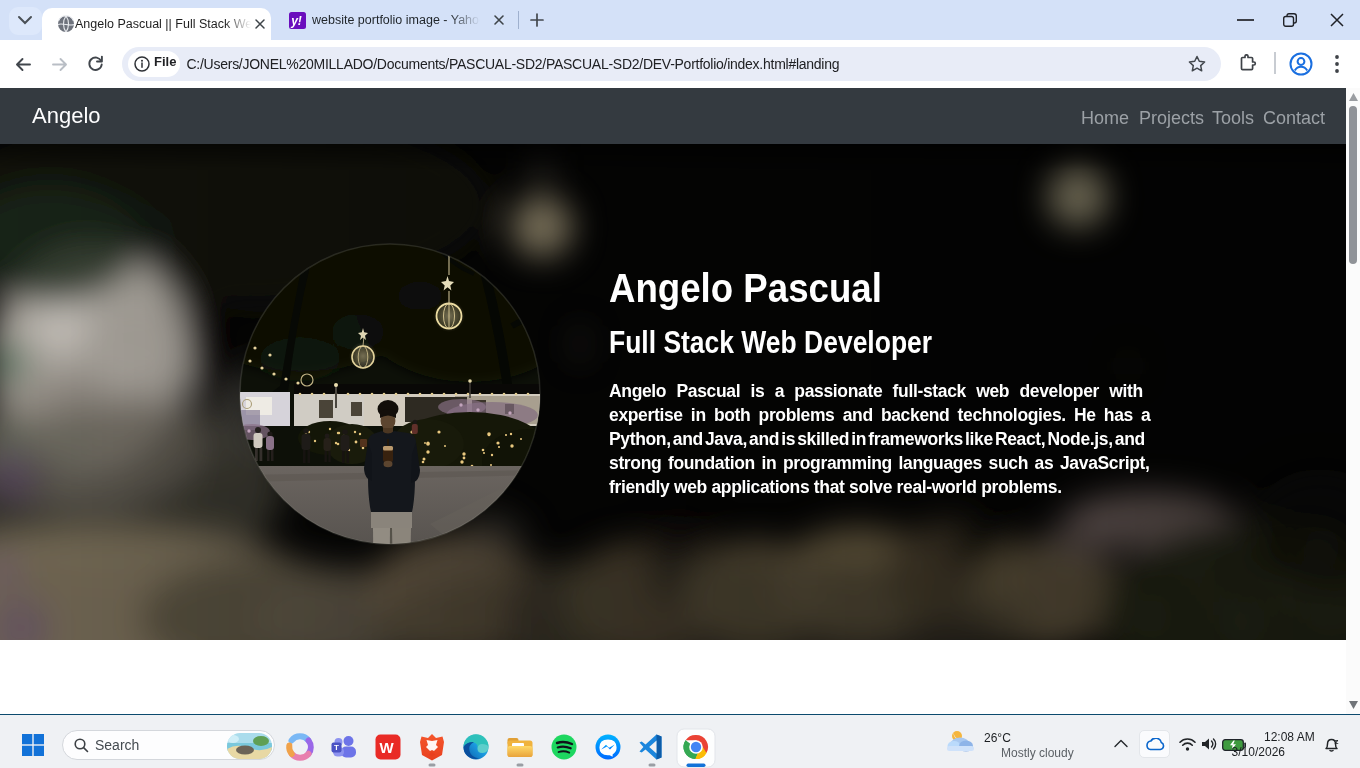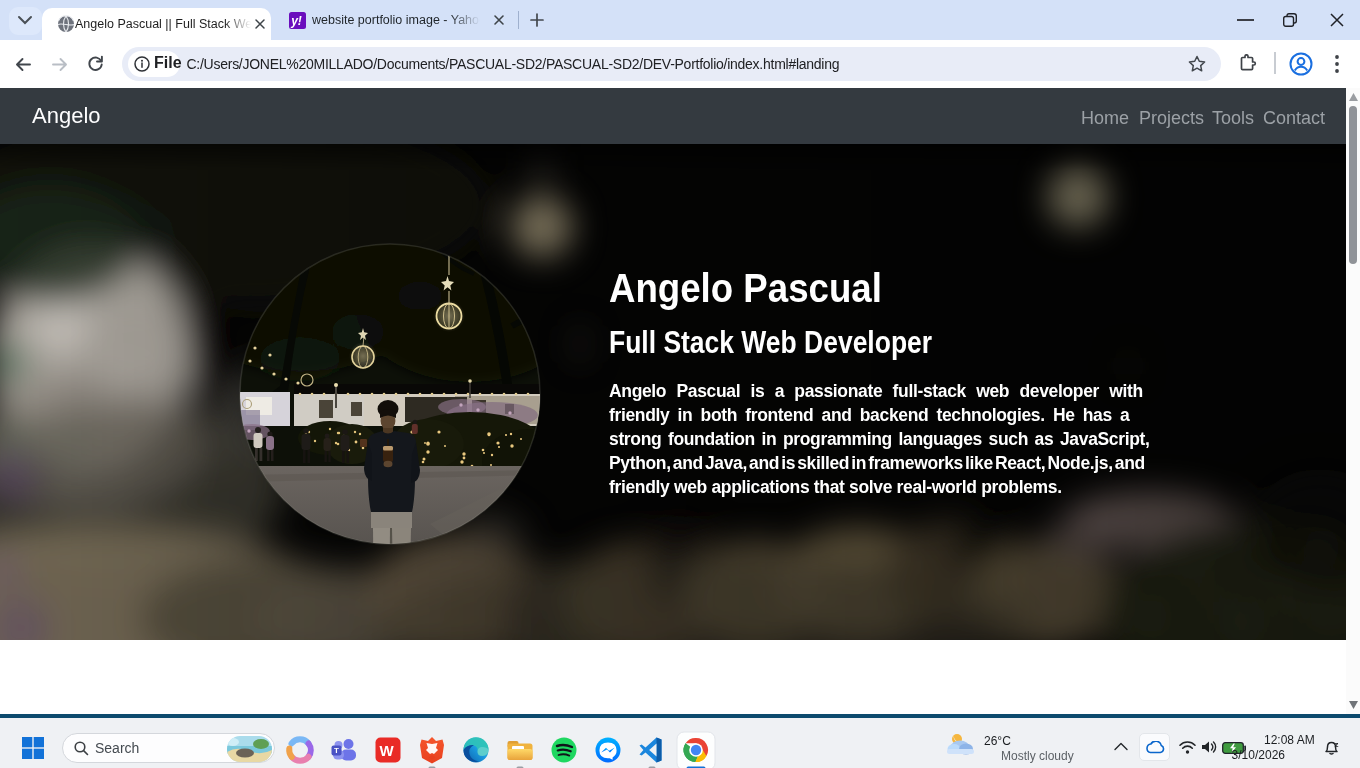--- a/index.html
+++ b/index.html
@@ -29,21 +29,21 @@
   #hero { position:absolute; left:0; top:144px; width:1346px; height:496px; background:#0a0908; overflow:hidden; }
   .pl { white-space:nowrap; letter-spacing:-0.35px; }
 
   #belowhero { position:absolute; left:0; top:640px; width:1346px; height:74px; background:#ffffff; }
 
   
   #pagesb { position:absolute; left:1346px; top:88px; width:14px; height:626px; background:#fbfbfb; }
   #sbthumb { position:absolute; left:3px; top:18px; width:8px; height:158px; background:#909398; border-radius:4px; }
 
   
-  #taskbar { position:absolute; left:0; top:714px; width:1360px; height:54px; background:#eff1f4; border-top:4px solid #0c4a6e; }
+  #taskbar { position:absolute; left:0; top:714px; width:1360px; height:54px; background:#eff1f4; border-top:1px solid #0c4a6e; }
   #searchpill { position:absolute; left:62px; top:15px; width:213px; height:30px; border-radius:15px; background:#fdfdfe; border:1px solid #d4d7dc; }
   #searchpill span { position:absolute; left:32px; top:6px; font-size:14px; color:#444a50; }
   .tbtext { position:absolute; font-size:12px; color:#1b1e21;text-align:center; }
   .tbtext.gray { color:#5c6166;margin-left:17px; }
 </style>
 </head>
 <body>
 <div id="screen">
 
   <div id="tabstrip">
@@ -99,21 +99,21 @@
       <path d="M15.2 6.2 A 6.2 6.2 0 1 0 15.7 9.5" fill="none" stroke="#41464c" stroke-width="1.9" stroke-linecap="round"></path>
       <path d="M15.9 1.6 L15.9 6.5 L11 6.5" fill="none" stroke="#41464c" stroke-width="1.9" stroke-linejoin="round" stroke-linecap="round"></path>
     </svg>
     <div id="omnibox">
       <div id="filechip"></div>
       <svg class="abs" style="left:12px;top:9px" width="16" height="16" viewBox="0 0 16 16">
         <circle cx="8" cy="8" r="7" fill="none" stroke="#2f3237" stroke-width="1.5"></circle>
         <path d="M8 7 L8 11.2" stroke="#2f3237" stroke-width="1.5" stroke-linecap="round"></path>
           <circle cx="8" cy="4.7" r="1" fill="#2f3237"></circle>
       </svg>
-      <div class="abs" style="left:32px;top:6.5px;font-size:16px;font-weight:bold;color:#202124">File</div>
+      <div class="abs" style="left:32px;top:6.5px;font-size:13px;font-weight:bold;color:#202124">File</div>
       <div id="urltext">C:/Users/JONEL%20MILLADO/Documents/PASCUAL-SD2/PASCUAL-SD2/DEV-Portfolio/index.html#landing</div>
 
       <svg class="abs" style="left:1066px;top:8px" width="18" height="18" viewBox="0 0 18 18">
         <path d="M9 1.5 L11.3 6.3 L16.6 7 L12.7 10.6 L13.7 15.8 L9 13.2 L4.3 15.8 L5.3 10.6 L1.4 7 L6.7 6.3 Z" fill="none" stroke="#43484e" stroke-width="1.5" stroke-linejoin="round"></path>
       </svg>
     </div>
 
     <svg class="abs" style="left:1238px;top:14px" width="19" height="19" viewBox="0 0 19 19">
       <path d="M7 2.2 Q7 0.8 8.5 0.8 Q10 0.8 10 2.2 L10 3.5 L13.5 3.5 Q14.6 3.5 14.6 4.6 L14.6 8 L15.9 8 Q17.3 8 17.3 9.5 Q17.3 11 15.9 11 L14.6 11 L14.6 14.5 Q14.6 15.6 13.5 15.6 L4.6 15.6 Q3.5 15.6 3.5 14.5 L3.5 4.6 Q3.5 3.5 4.6 3.5 L7 3.5 Z" fill="none" stroke="#3f4348" stroke-width="1.7" stroke-linejoin="round"></path>
     </svg>
@@ -422,23 +422,23 @@
 <path d="M390 384 L392 384 L391.5 434 L390.5 434 Z" fill="#565249"></path>
 </g>
 <circle cx="390" cy="250" r="150" fill="none" stroke="rgba(190,190,178,0.16)" stroke-width="1.5"></circle>
 <rect x="0" y="0" width="1346" height="26" fill="url(#topshade)"></rect>
 </svg>
   </div>
   <div id="h1x" class="abs" style="left:609px;top:266px;font-size:40px;font-weight:600;color:#fff;white-space:nowrap;transform:scaleX(0.916);transform-origin:0 0;">Angelo Pascual</div>
   <div id="h2x" class="abs" style="left:609px;top:324px;font-size:32px;font-weight:700;color:#fff;white-space:nowrap;transform:scaleX(0.827);transform-origin:0 0;">Full Stack Web Developer</div>
   <div class="abs" id="paraw" style="left:609px;top:379px;width:497px;font-size:17.5px;line-height:24px;color:#fff;font-weight:bold;">
     <div class="pl" style="word-spacing:5.78px">Angelo Pascual is a passionate full-stack web developer with</div>
-    <div class="pl" style="word-spacing:3.65px">friendly in both frontend and backend technologies. He has a</div>
+    <div class="pl" style="word-spacing:3.65px">expertise in both problems and backend technologies. He has a</div>
+    <div class="pl" style="word-spacing:-2.43px">Python, and Java, and is skilled in frameworks like React, Node.js, and</div>
     <div class="pl" style="word-spacing:2.11px">strong foundation in programming languages such as JavaScript,</div>
-    <div class="pl" style="word-spacing:-2.43px">Python, and Java, and is skilled in frameworks like React, Node.js, and</div>
     <div class="pl">friendly web applications that solve real-world problems.</div>
   </div>
 
   <div id="belowhero"></div>
 
   <div id="pagesb">
     <svg class="abs" style="left:3px;top:5px" width="9" height="8" viewBox="0 0 9 8">
         <path d="M4.5 0 L9 8 L0 8 Z" fill="#9a9da1"></path>
       </svg>
     <div id="sbthumb"></div>

